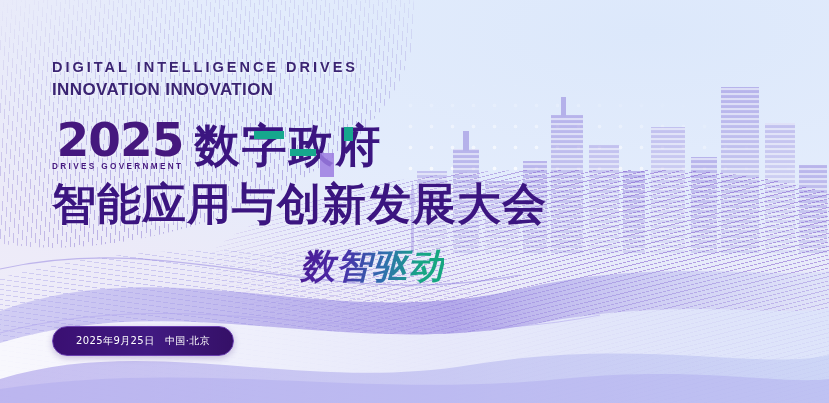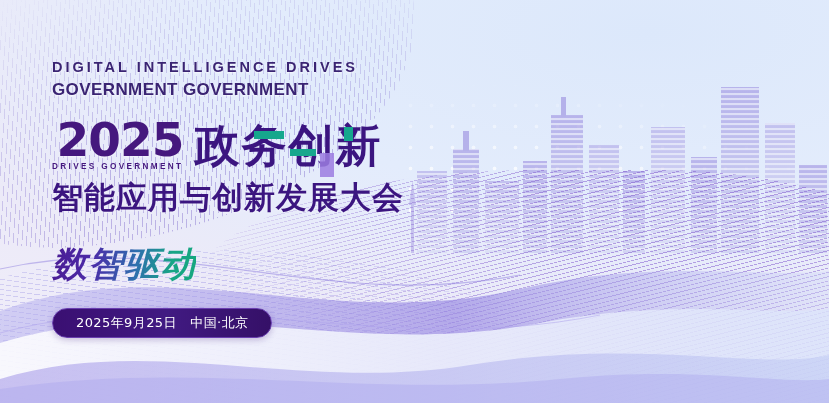--- a/index.html
+++ b/index.html
@@ -95,48 +95,48 @@
     position:relative;
   }
   .accent{ position:absolute; pointer-events:none; }
   .a1{ left:60px; top:8px; width:30px; height:8px; background:#16a78d; }
   .a2{ left:96px; top:26px; width:26px; height:7px; background:#16a78d; }
   .a3{ left:126px; top:30px; width:14px; height:24px; background:#9c7ce0; opacity:.85; }
   .a4{ left:150px; top:4px; width:9px; height:14px; background:#16a78d; }
 
   .cn2{
     margin-top:10px;
-    font-size:31px; font-weight:700; line-height:1.05;
+    font-size:44px; font-weight:700; line-height:1.05;
     color:#3b1580; letter-spacing:1px;
     font-family:"DejaVu Sans","Liberation Sans",sans-serif;
     text-shadow:0 1px 3px rgba(255,255,255,.45);
   }
 
-  .slogan{ margin-top:28px; display:flex; align-items:center; gap:13px; }
+  .slogan{ margin-top:16px; display:flex; align-items:center; gap:13px;flex-direction:column; }
   .slg-a{
     font-size:35px; font-weight:700; font-style:italic; letter-spacing:1px;
     font-family:"DejaVu Sans","Liberation Sans",sans-serif;
     background:linear-gradient(96deg,#4a1b93 0%,#4b2aa8 28%,#2f6fae 58%,#17a585 82%,#15a77e 100%);
     -webkit-background-clip:text; background-clip:text;
     -webkit-text-fill-color:transparent; color:transparent;
   }
   .slg-b{
     font-size:35px; font-weight:700; font-style:italic; letter-spacing:1px;
     font-family:"DejaVu Sans","Liberation Sans",sans-serif;
     color:transparent;
     -webkit-text-stroke:1.7px #2f8fa2;
     text-shadow:1.5px 0 0 rgba(125,80,200,.55);
   }
 
   .pill{
-    margin-top:20px; display:inline-flex; align-items:center;
+    margin-top:36px; display:inline-flex; align-items:center;
     height:30px; padding:0 23px; border-radius:15px;
     background:linear-gradient(92deg,#3a0f72 0%,#411a82 52%,#351067 100%);
     border:1px solid #6a3fb0;
-    color:#fff; font-size:13px; letter-spacing:.4px;
+    color:#fff; font-size:10px; letter-spacing:.4px;
     font-family:"DejaVu Sans","Liberation Sans",sans-serif;
     box-shadow:0 2px 6px rgba(60,25,120,.25);
     white-space:nowrap;
   }
 
   
   .ribbons{ position:absolute; left:0; bottom:0; width:829px; height:220px; }
 </style>
 </head>
 <body>
@@ -219,29 +219,29 @@
       <path d="M0,196 C150,150 300,210 470,182 C640,154 760,188 829,172 L829,220 L0,220 Z" fill="url(#rb3)"></path>
       <path d="M0,206 C200,176 360,216 560,196 C700,182 780,202 829,196 L829,220 L0,220 Z" fill="#a9a6ee" opacity=".4"></path>
       <path d="M0,86 C180,46 320,130 520,92" stroke="#8f7fe0" stroke-opacity=".5" stroke-width="1.2" fill="none"></path>
       <path d="M0,150 C200,96 380,176 600,132" stroke="#b0a5ec" stroke-opacity=".55" stroke-width="1" fill="none"></path>
     </svg>
   </div>
 
   <div class="content">
 
     <div class="eng1">DIGITAL INTELLIGENCE DRIVES</div>
-    <div class="eng2">GOVERNMENT GOVERNMENT</div>
+    <div class="eng2">INNOVATION INNOVATION</div>
 
     <div class="row1">
       <div class="year-wrap">
         <div class="year">2025</div>
         <div class="year-sub">DRIVES GOVERNMENT</div>
       </div>
       <div class="cn1">
-        <span>政务创新</span>
+        <span>数字政府</span>
         <span class="accent a1"></span>
         <span class="accent a2"></span>
         <span class="accent a3"></span>
         <span class="accent a4"></span>
       </div>
     </div>
 
     <div class="cn2">智能应用与创新发展大会</div>
 
     <div class="slogan">

